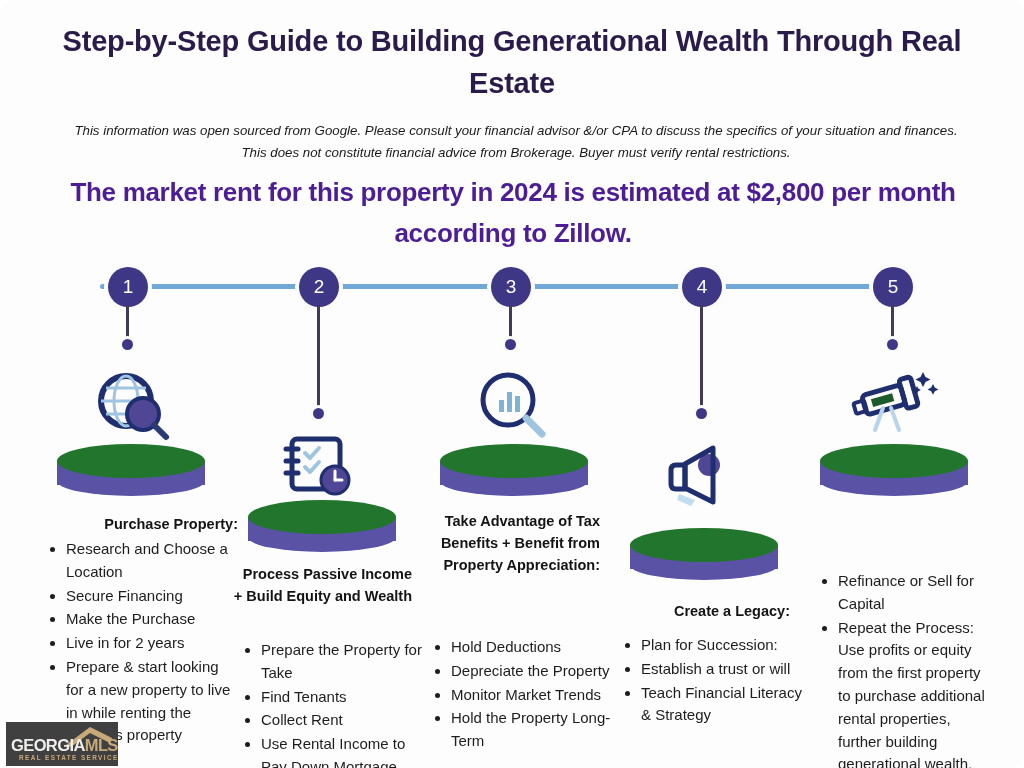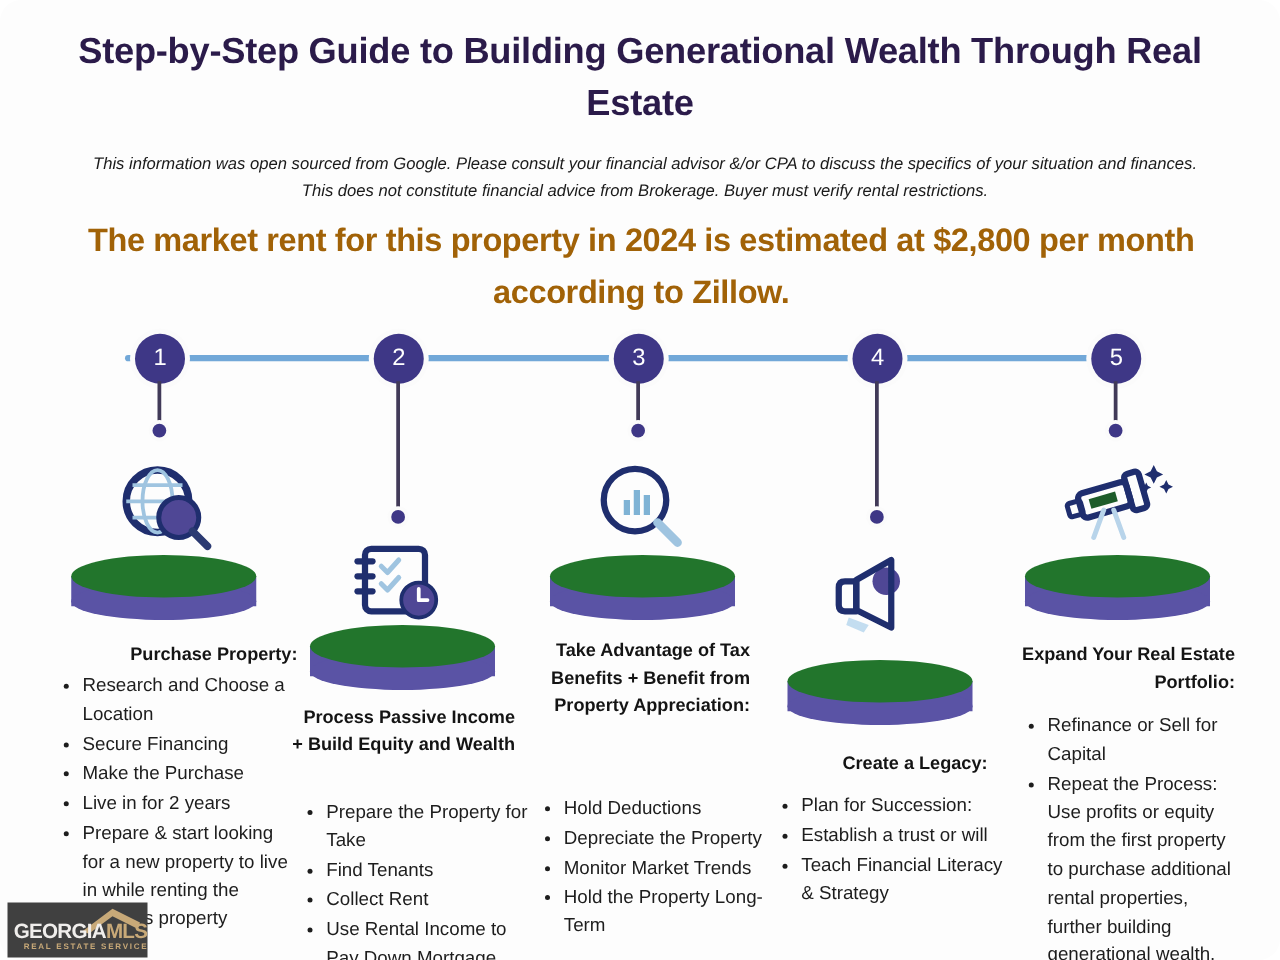--- a/index.html
+++ b/index.html
@@ -52,21 +52,21 @@
   
   .headline {
     position: absolute;
     top: 172px;
     left: 58px;
     width: 910px;
     text-align: center;
     font-size: 26px;
     line-height: 1.58;
     font-weight: bold;
-    color: #a16207;
+    color: #4c1d95;
     letter-spacing: -0.3px;
   }
 
   
   .timeline-line {
     position: absolute;
     top: 284px;
     left: 100px;
     width: 794px;
     height: 5px;
@@ -337,21 +337,20 @@
       <path d="M78 10 l2.5 5 5 2.5 -5 2.5 -2.5 5 -2.5 -5 -5 -2.5 5 -2.5 Z" fill="#1f2e6e"></path>
       <path d="M88 22 l1.8 3.6 3.6 1.8 -3.6 1.8 -1.8 3.6 -1.8 -3.6 -3.6 -1.8 3.6 -1.8 Z" fill="#1f2e6e"></path>
       <path d="M72 24 l1.3 2.6 2.6 1.3 -2.6 1.3 -1.3 2.6 -1.3 -2.6 -2.6 -1.3 2.6 -1.3 Z" fill="#1f2e6e"></path>
     </svg>
   </div>
   <div class="platform" style="left:820px; top:444px;">
     <div class="side"></div>
       <div class="bottom"></div>
       <div class="top"></div>
   </div>
-  <div class="col-head" style="left:808px; top:514px; width:180px;">Expand Your Real Estate Portfolio:</div>
   <ul class="col-list" style="left:822px; top:570px; width:154px;">
     <li>Refinance or Sell for Capital</li>
     <li>Repeat the Process: Use profits or equity from the first property to purchase additional rental properties, further building generational wealth.</li>
   </ul>
 
   <div class="logo">
     <svg class="roof" viewBox="0 0 50 22">
       <path d="M2 20 L26 2 L48 13 L46 18 L26 8 L7 22 Z" fill="#c8a978"></path>
     </svg>
     <div class="wordmark">

